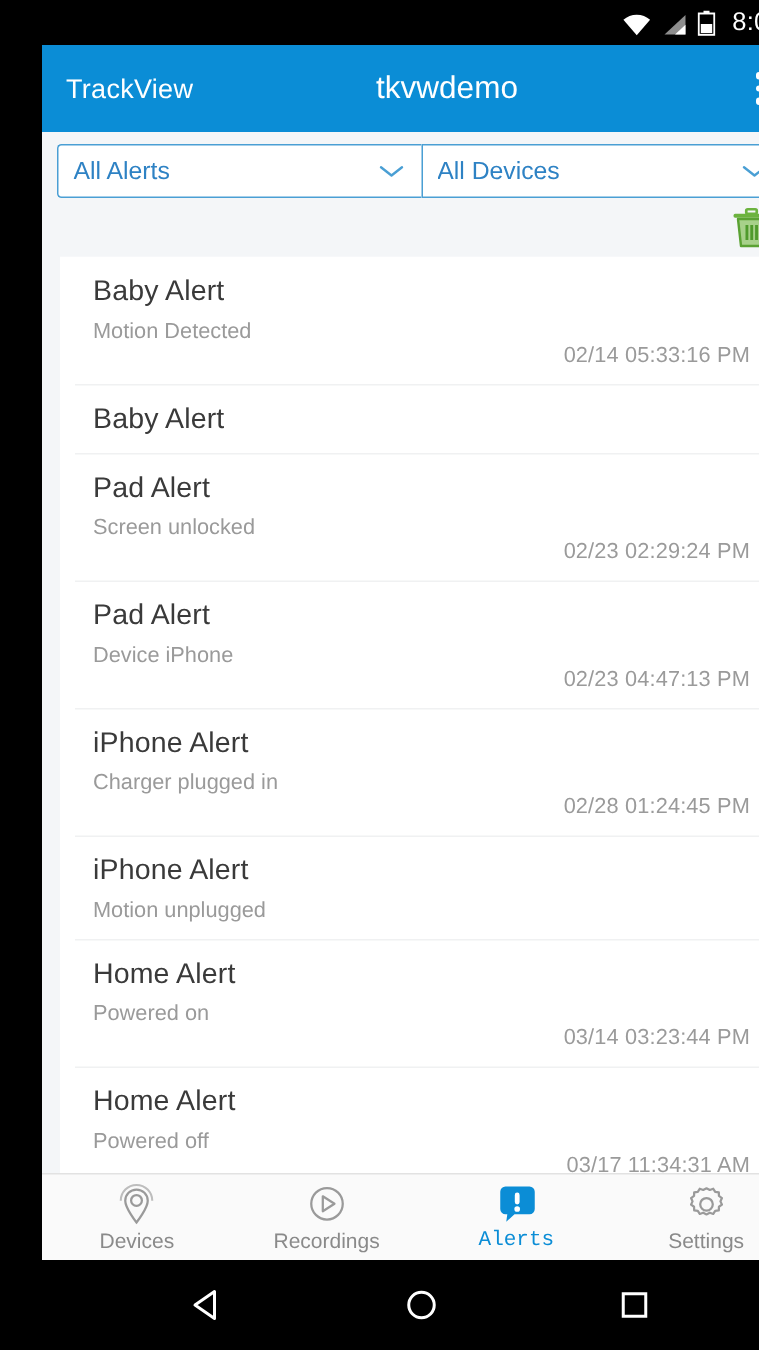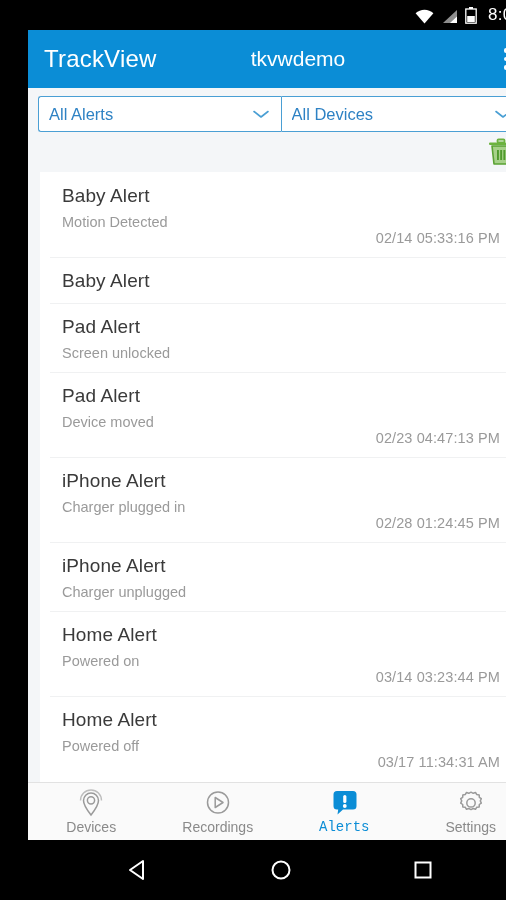--- a/index.html
+++ b/index.html
@@ -18,21 +18,21 @@
     padding-right:12px; gap:7px;
   }
   .sb-icons { display:flex; align-items:flex-end; gap:7px; }
   .sb-time { color:#fff; font-size:17px; letter-spacing:.2px; margin-left:4px; }
 
   
   .appbar {
     flex:0 0 58px; background:#0b8dd6; position:relative;
     display:flex; align-items:center; padding:0 16px;
   }
-  .app-title { color:#fff; font-size:24px; letter-spacing:.2px; }
+  .app-title { color:#fff; font-size:18px; letter-spacing:.2px; }
   .app-account {
     color:#fff; font-size:21px; position:absolute;
     left:0; right:0; text-align:center; pointer-events:none;
     padding-left:48px; padding-right:14px;
   }
   .overflow {
     position:absolute; right:14px; top:50%; transform:translateY(-50%);
     width:28px; height:34px; display:flex; flex-direction:column;
     align-items:center; justify-content:center; gap:4px;
   }
@@ -157,40 +157,41 @@
               <span class="row-time">02/14 05:33:16 PM</span>
             </div>
           </div>
           <div class="row">
             <div class="row-title">Baby Alert</div>
           </div>
           <div class="row">
             <div class="row-title">Pad Alert</div>
             <div class="row-sub">
               <span class="row-desc">Screen unlocked</span>
+              <span class="row-time">02/23 02:29:24 PM</span>
             </div>
           </div>
           <div class="row">
             <div class="row-title">Pad Alert</div>
             <div class="row-sub">
-              <span class="row-desc">Device moved</span>
+              <span class="row-desc">Device iPhone</span>
               <span class="row-time">02/23 04:47:13 PM</span>
             </div>
           </div>
           <div class="row">
             <div class="row-title">iPhone Alert</div>
             <div class="row-sub">
               <span class="row-desc">Charger plugged in</span>
               <span class="row-time">02/28 01:24:45 PM</span>
             </div>
           </div>
           <div class="row">
             <div class="row-title">iPhone Alert</div>
             <div class="row-sub">
-              <span class="row-desc">Charger unplugged</span>
+              <span class="row-desc">Motion unplugged</span>
             </div>
           </div>
           <div class="row">
             <div class="row-title">Home Alert</div>
             <div class="row-sub">
               <span class="row-desc">Powered on</span>
               <span class="row-time">03/14 03:23:44 PM</span>
             </div>
           </div>
           <div class="row">

